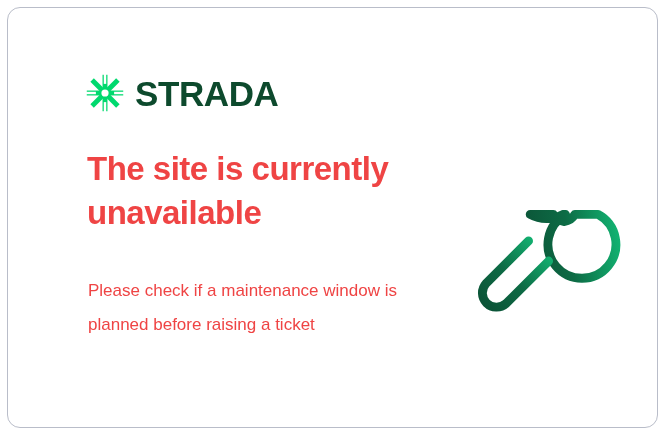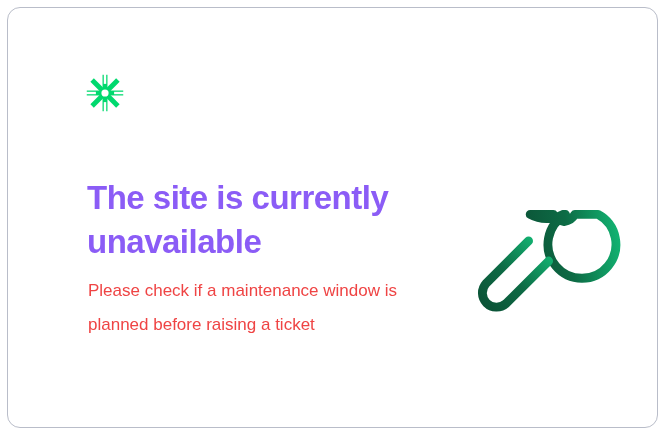--- a/index.html
+++ b/index.html
@@ -59,29 +59,29 @@
     letter-spacing: -0.4px;
     color: #0d4a2d;
     line-height: 1;
     white-space: nowrap;
   }
 
   
   .headline {
     position: absolute;
     left: 79px;
-    top: 168px;
+    top: 139px;
     width: 340px;
     margin: 0;
     font-family: "Liberation Sans", sans-serif;
     font-size: 33px;
     font-weight: bold;
     line-height: 1.32;
     letter-spacing: -0.5px;
-    color: #8b5cf6;
+    color: #ef4444;
   }
 
   
   .body-copy {
     position: absolute;
     left: 80px;
     top: 266px;
     width: 310px;
     margin: 0;
     font-family: "Liberation Sans", sans-serif;
@@ -121,20 +121,21 @@
 
           <circle cx="50" cy="50" r="9.5" fill="#ffffff"></circle>
         </g>
         <g fill="#ffffff">
           <rect x="46.8" y="0" width="6.4" height="26"></rect>
           <rect x="46.8" y="74" width="6.4" height="26"></rect>
           <rect x="0" y="46.8" width="26" height="6.4"></rect>
           <rect x="74" y="46.8" width="26" height="6.4"></rect>
         </g>
       </svg>
+      <div class="brand-word">STRADA</div>
     </div>
 
     <h1 class="headline">The site is currently unavailable</h1>
 
     <p class="body-copy">Please check if a maintenance window is planned before raising a ticket</p>
 
     <svg class="wrench" viewBox="0 0 100 100" aria-hidden="true">
       <defs>
         <linearGradient id="wrenchGrad" x1="0" y1="1" x2="1" y2="0">
           <stop offset="0%" stop-color="#0b5236"></stop>

